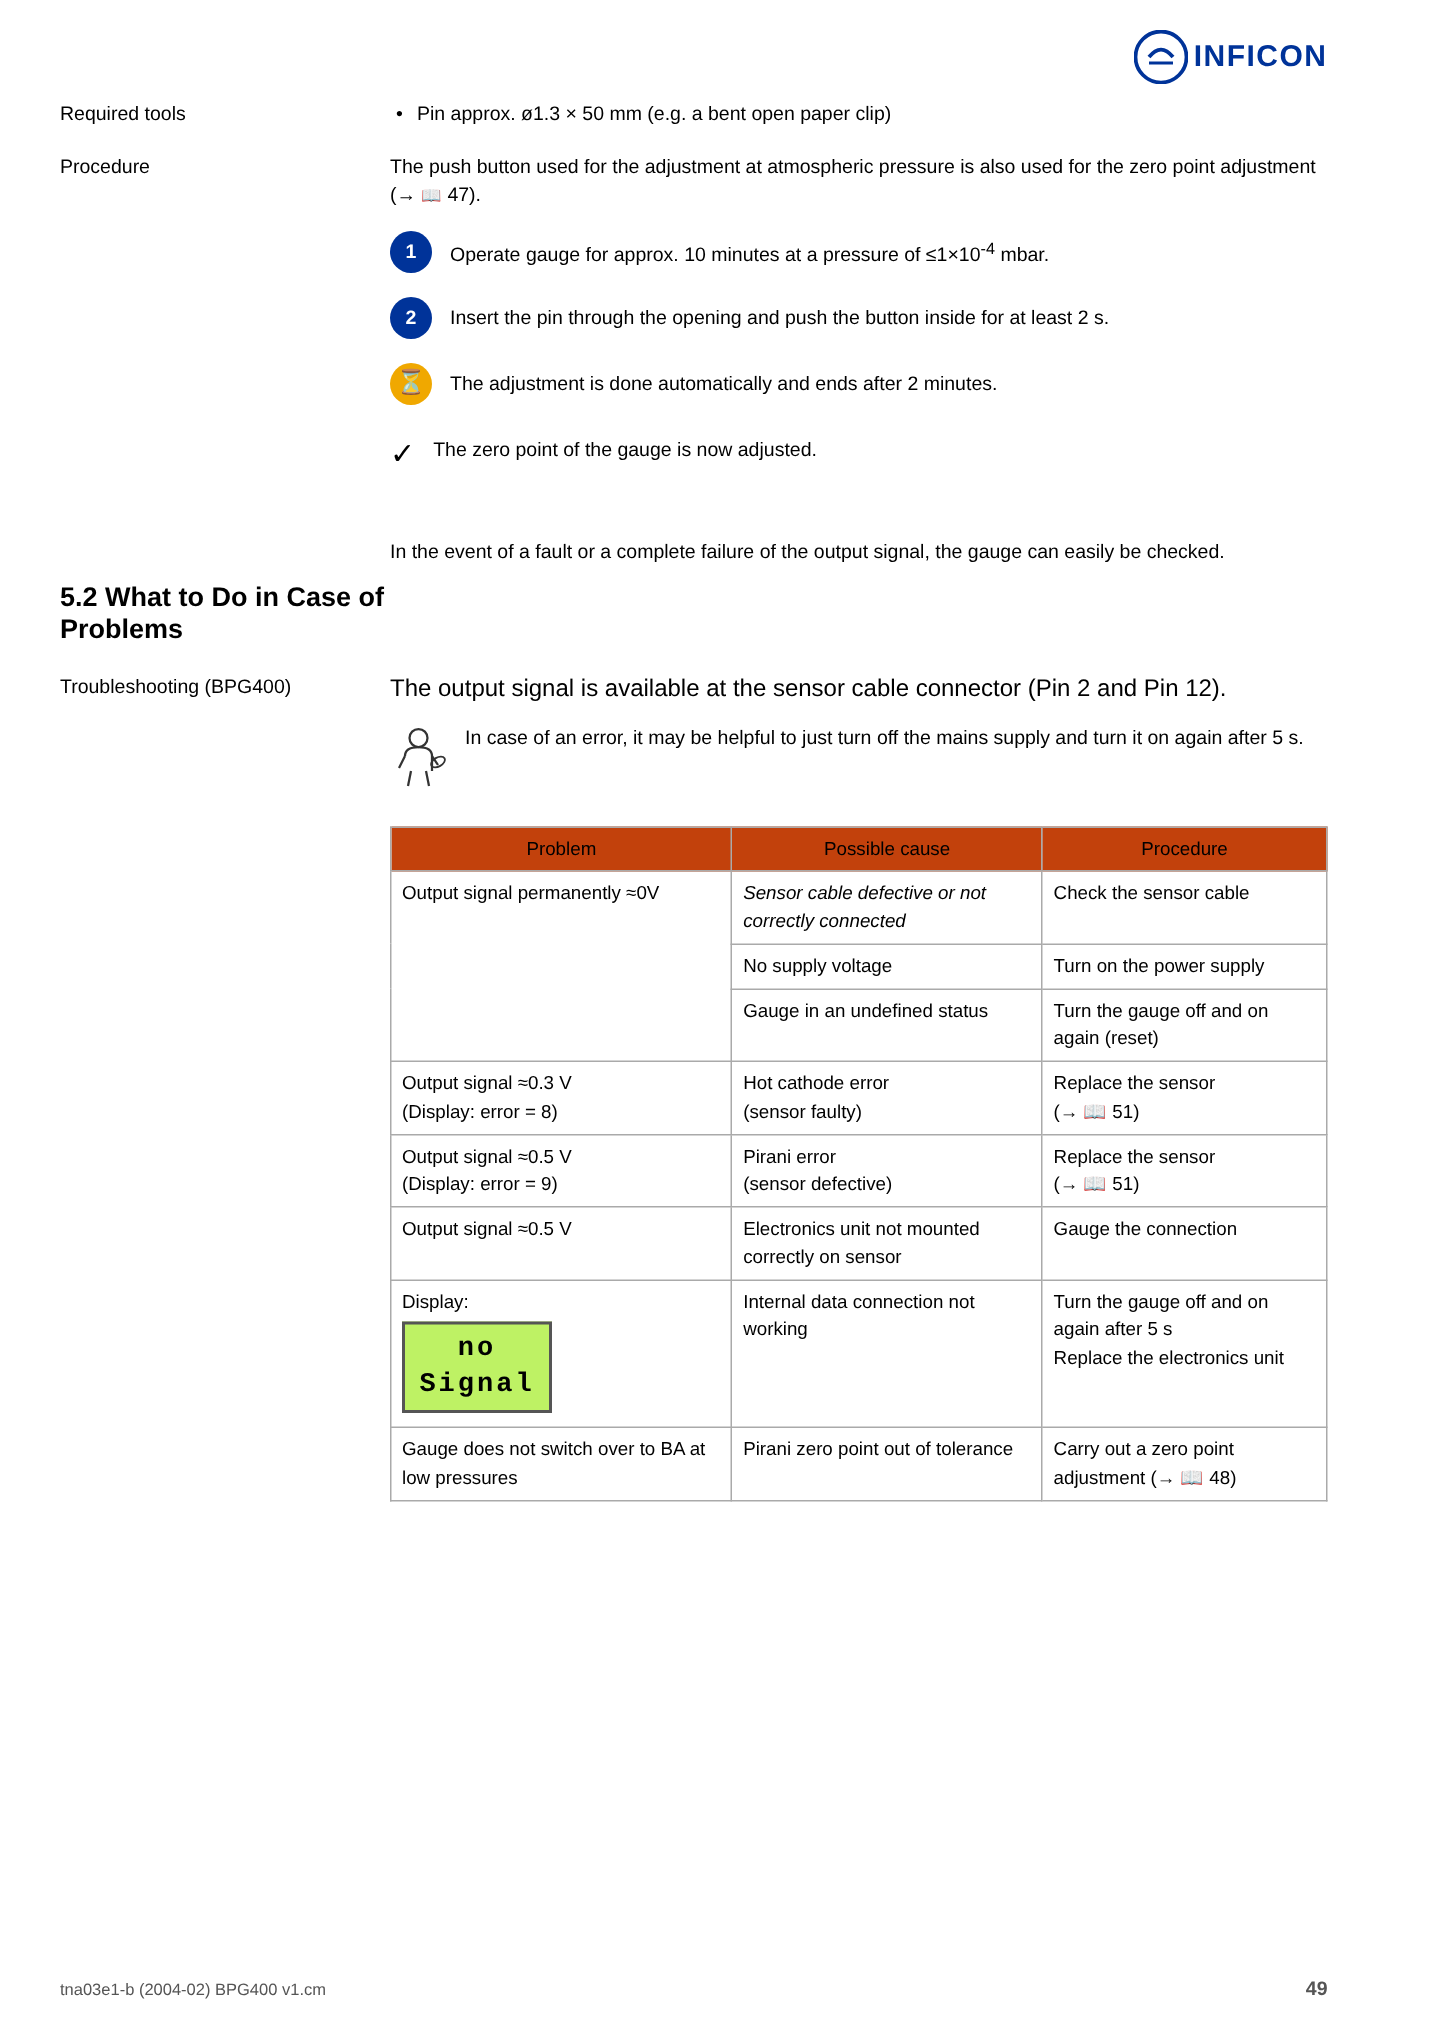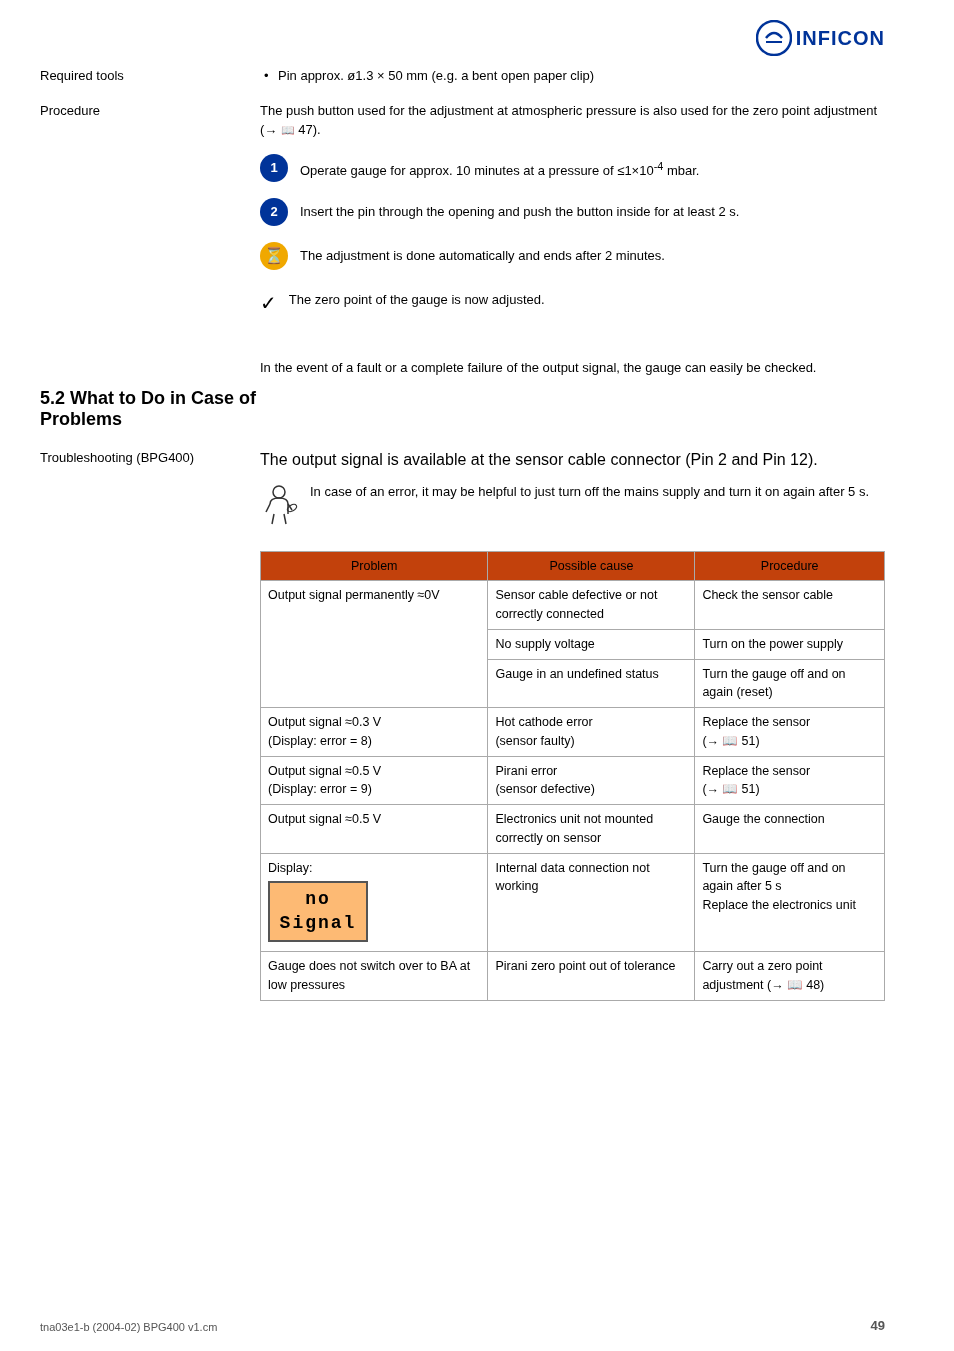--- a/index.html
+++ b/index.html
@@ -279,21 +279,21 @@
           <thead>
             <tr>
               <th>Problem</th>
               <th>Possible cause</th>
               <th>Procedure</th>
             </tr>
           </thead>
           <tbody id="table-body">
           <tr>
                 <td rowspan="3" style="white-space: pre-line;">Output signal permanently ≈0V</td>
-                <td style="white-space: pre-line;">Sensor cable defective or not correctly connected</td>
+                <td style="white-space: pre-line; font-style: italic;">Sensor cable defective or not correctly connected</td>
                 <td style="white-space: pre-line;">Check the sensor cable</td>
               </tr>
               <tr>
                 <td style="white-space: pre-line;">No supply voltage</td>
                 <td style="white-space: pre-line;">Turn on the power supply</td>
               </tr>
               <tr>
                 <td style="white-space: pre-line;">Gauge in an undefined status</td>
                 <td style="white-space: pre-line;">Turn the gauge off and on again (reset)</td>
               </tr>
@@ -313,21 +313,21 @@
                 <td style="white-space: pre-line;">Replace the sensor
 (→ 📖 51)</td>
               </tr>
               <tr>
                 <td rowspan="1" style="white-space: pre-line;">Output signal ≈0.5 V</td>
                 <td style="white-space: pre-line;">Electronics unit not mounted correctly on sensor</td>
                 <td style="white-space: pre-line;">Gauge the connection</td>
               </tr>
               <tr>
                 <td rowspan="1"><span>Display:</span><br>
-          <div style="border:2px solid #555; width:100px; padding:5px 8px; margin:4px 0; font-family:'Courier New',monospace; font-size:18px; font-weight:bold; letter-spacing:2px; line-height:1.3; text-align:center; background:#fdba74;">
+          <div style="border:2px solid #555; width:100px; padding:5px 8px; margin:4px 0; font-family:'Courier New',monospace; font-size:18px; font-weight:bold; letter-spacing:2px; line-height:1.3; text-align:center; background:#bef264;">
             <div>no</div>
             <div>Signal</div>
           </div></td>
                 <td style="white-space: pre-line;">Internal data connection not working</td>
                 <td style="white-space: pre-line;">Turn the gauge off and on again after 5 s
 Replace the electronics unit</td>
               </tr>
               <tr>
                 <td rowspan="1" style="white-space: pre-line;">Gauge does not switch over to BA at low pressures</td>
                 <td style="white-space: pre-line;">Pirani zero point out of tolerance</td>

